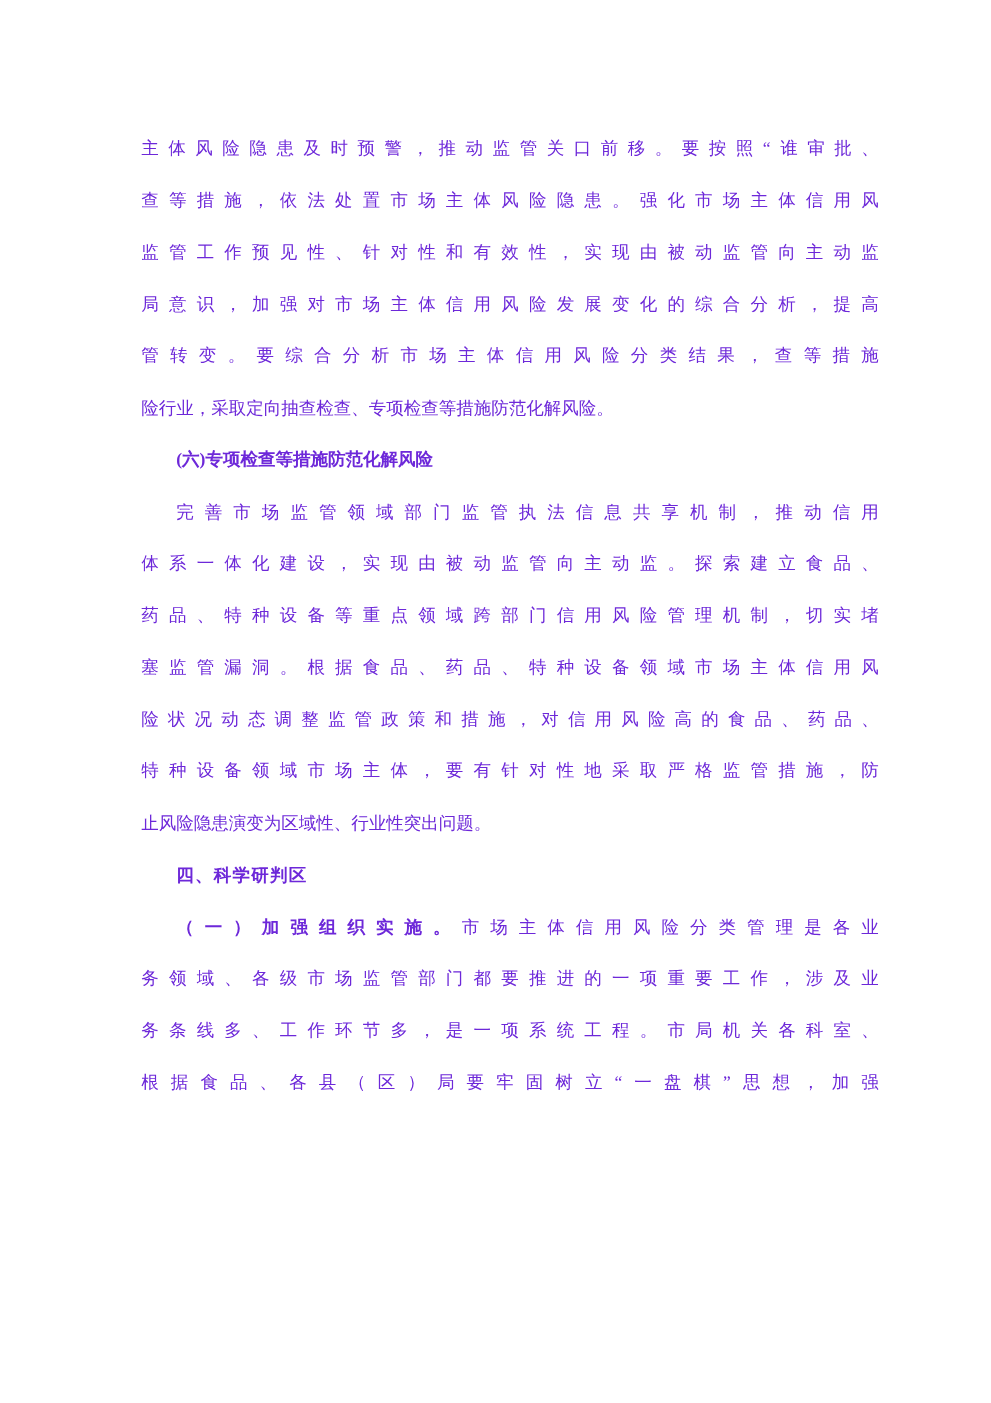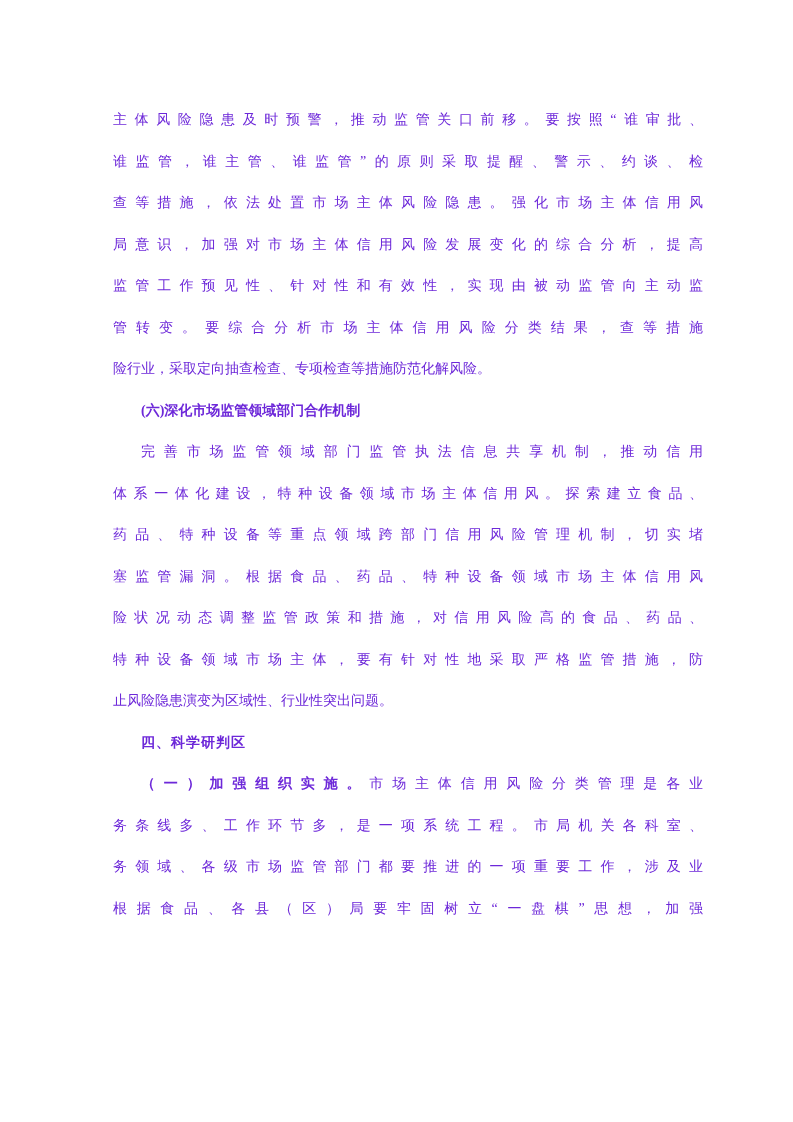--- a/index.html
+++ b/index.html
@@ -38,33 +38,32 @@
   .heading-serif { font-family: "Liberation Serif", serif; font-weight: bold; }
   .heading-sans { font-family: "Liberation Sans", sans-serif; font-weight: bold; letter-spacing: 1px; }
   .seg-bold { font-weight: bold; font-family: "Liberation Serif", serif; }
 </style>
 </head>
 <body>
 
 <div class="page">
   <div class="text-block" id="text-block" style="color: rgb(27, 27, 27);">
       <div class="line body-text justify"><span>主体风险隐患及时预警，推动监管关口前移。要按照“谁审批、</span></div>
-      <div class="line body-text justify"><span>谁监管，谁主管、谁监管”的原则采取提醒、警示、约谈、检</span></div>
       <div class="line body-text justify"><span>查等措施，依法处置市场主体风险隐患。强化市场主体信用风</span></div>
+      <div class="line body-text justify"><span>监管工作预见性、针对性和有效性，实现由被动监管向主动监</span></div>
       <div class="line body-text justify"><span>局意识，加强对市场主体信用风险发展变化的综合分析，提高</span></div>
-      <div class="line body-text justify"><span>监管工作预见性、针对性和有效性，实现由被动监管向主动监</span></div>
       <div class="line body-text justify"><span>管转变。要综合分析市场主体信用风险分类结果，查等措施</span></div>
       <div class="line body-text natural"><span>险行业，采取定向抽查检查、专项检查等措施防范化解风险。</span></div>
-      <div class="line heading-serif natural indent"><span>(六)深化市场监管领域部门合作机制</span></div>
+      <div class="line heading-serif natural indent"><span>(六)专项检查等措施防范化解风险</span></div>
       <div class="line body-text justify indent"><span>完善市场监管领域部门监管执法信息共享机制，推动信用</span></div>
-      <div class="line body-text justify"><span>体系一体化建设，特种设备领域市场主体信用风。探索建立食品、</span></div>
+      <div class="line body-text justify"><span>体系一体化建设，实现由被动监管向主动监。探索建立食品、</span></div>
       <div class="line body-text justify"><span>药品、特种设备等重点领域跨部门信用风险管理机制，切实堵</span></div>
       <div class="line body-text justify"><span>塞监管漏洞。根据食品、药品、特种设备领域市场主体信用风</span></div>
       <div class="line body-text justify"><span>险状况动态调整监管政策和措施，对信用风险高的食品、药品、</span></div>
       <div class="line body-text justify"><span>特种设备领域市场主体，要有针对性地采取严格监管措施，防</span></div>
       <div class="line body-text natural"><span>止风险隐患演变为区域性、行业性突出问题。</span></div>
       <div class="line heading-sans natural indent"><span>四、科学研判区</span></div>
       <div class="line body-text justify indent"><span class="seg-bold">（一）加强组织实施。</span><span>市场主体信用风险分类管理是各业</span></div>
+      <div class="line body-text justify"><span>务领域、各级市场监管部门都要推进的一项重要工作，涉及业</span></div>
       <div class="line body-text justify"><span>务条线多、工作环节多，是一项系统工程。市局机关各科室、</span></div>
-      <div class="line body-text justify"><span>务领域、各级市场监管部门都要推进的一项重要工作，涉及业</span></div>
       <div class="line body-text justify"><span>根据食品、各县（区）局要牢固树立“一盘棋”思想，加强</span></div>
     </div>
 </div>
 
 </body></html>

